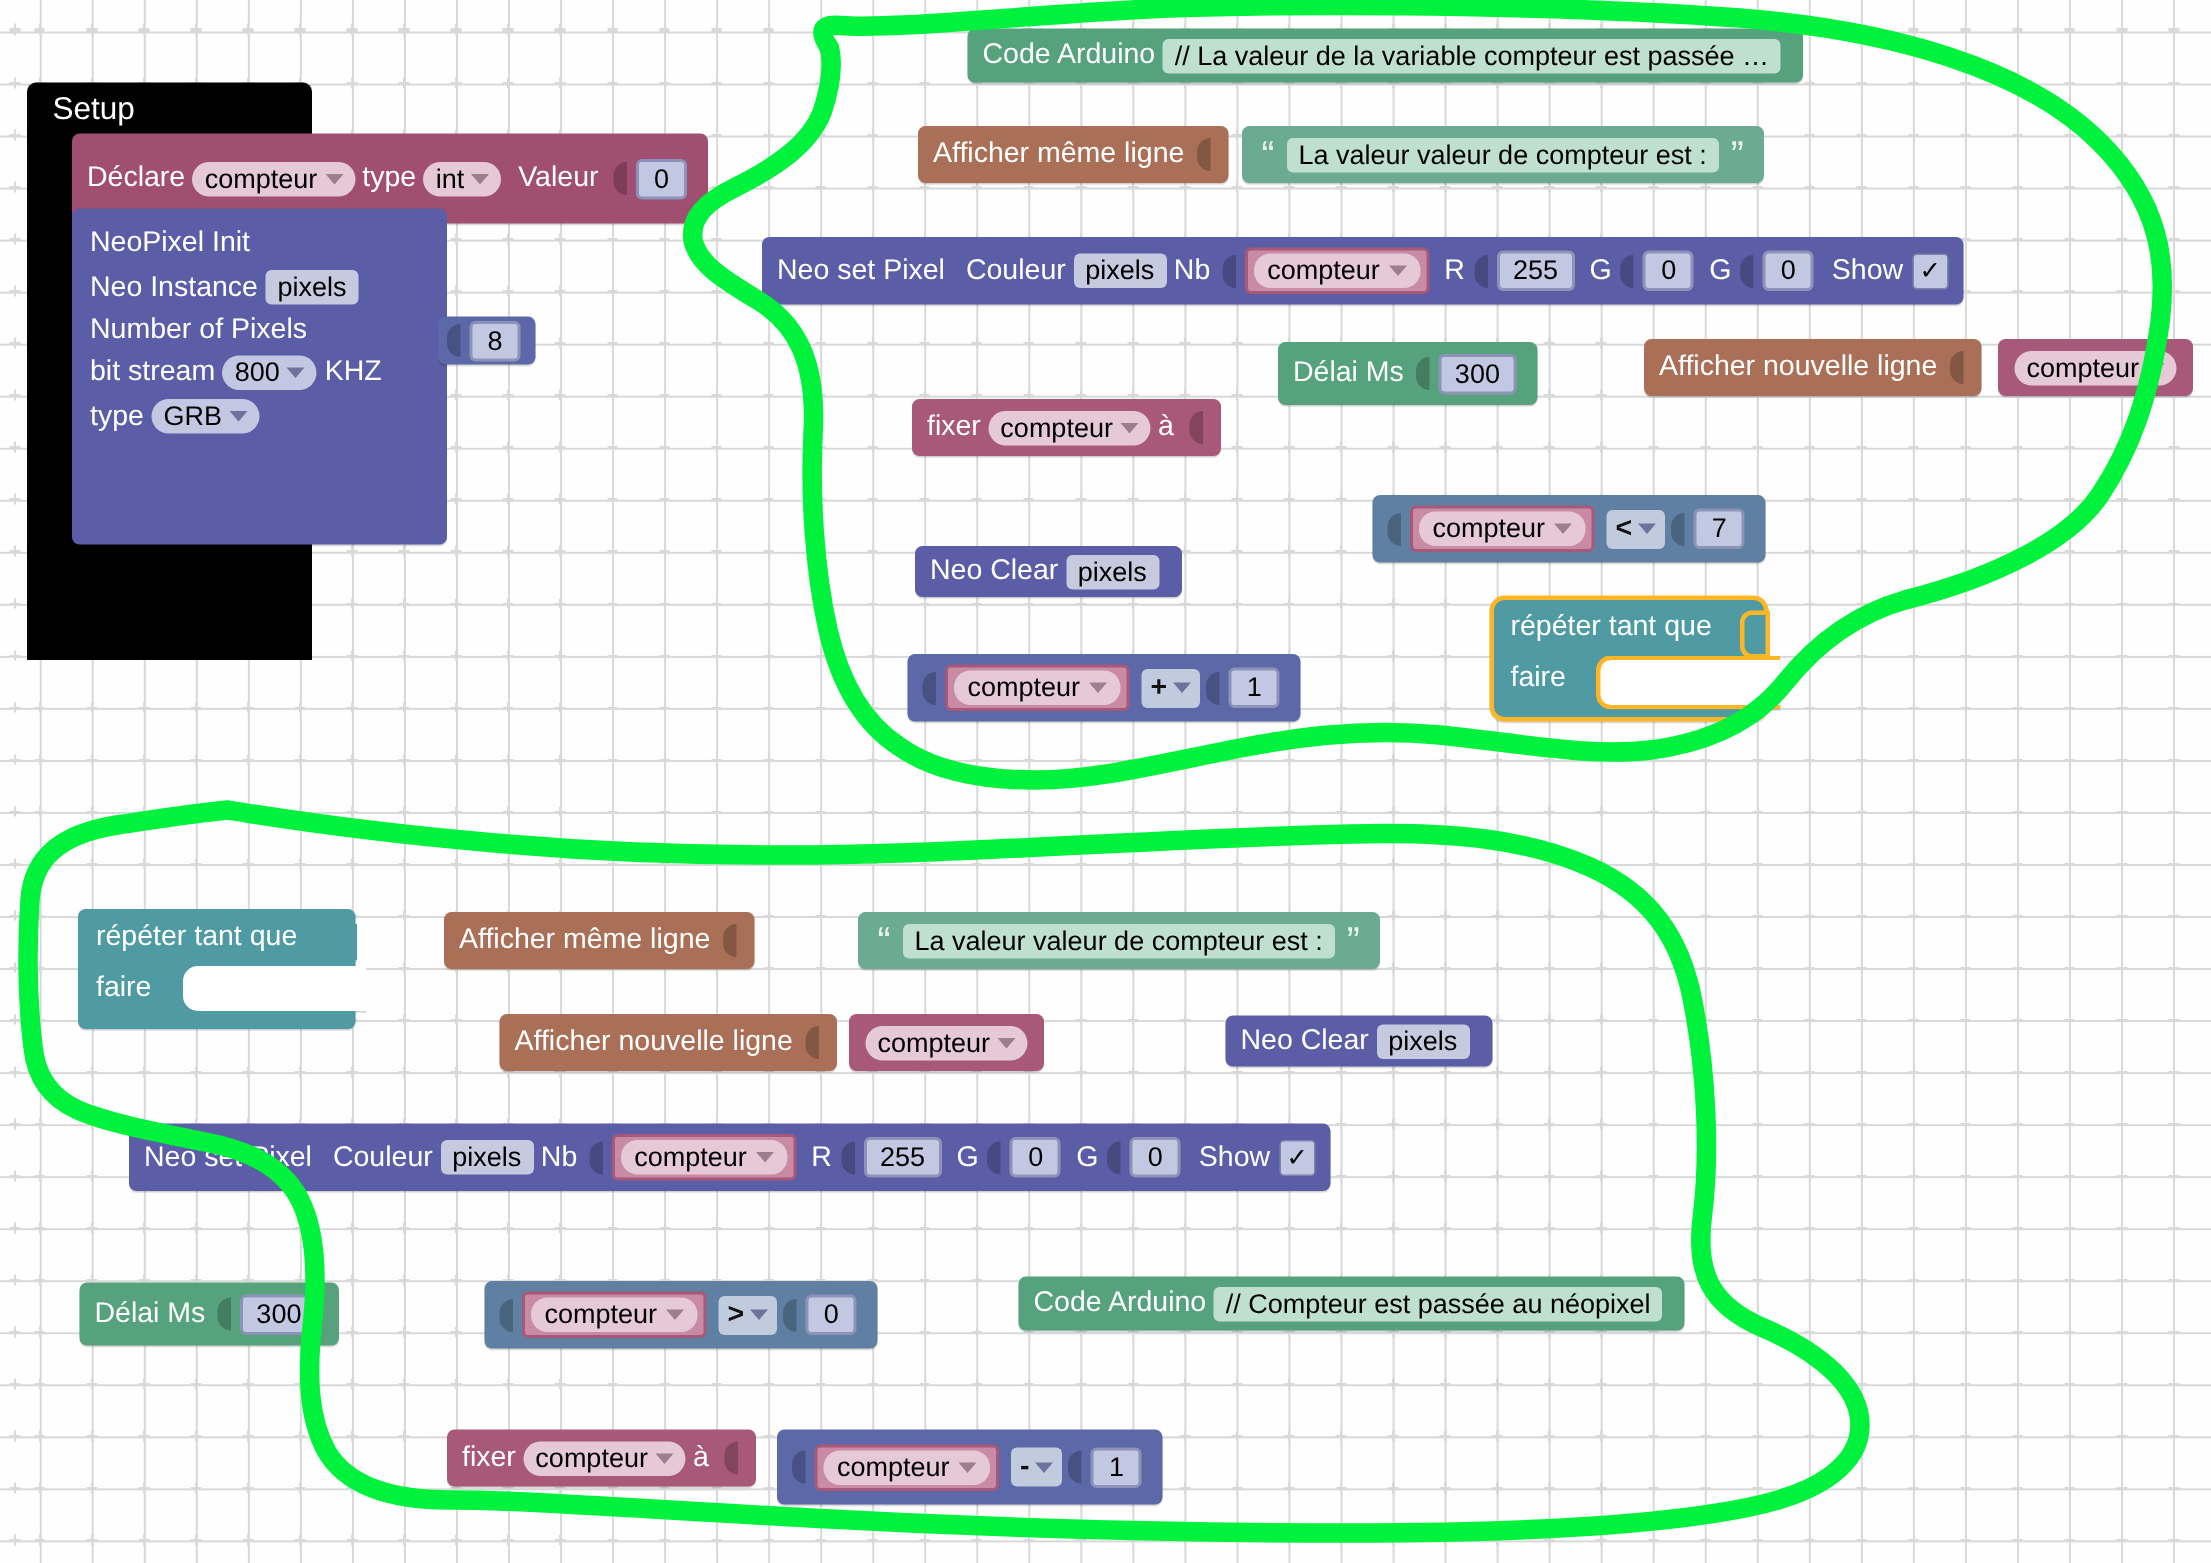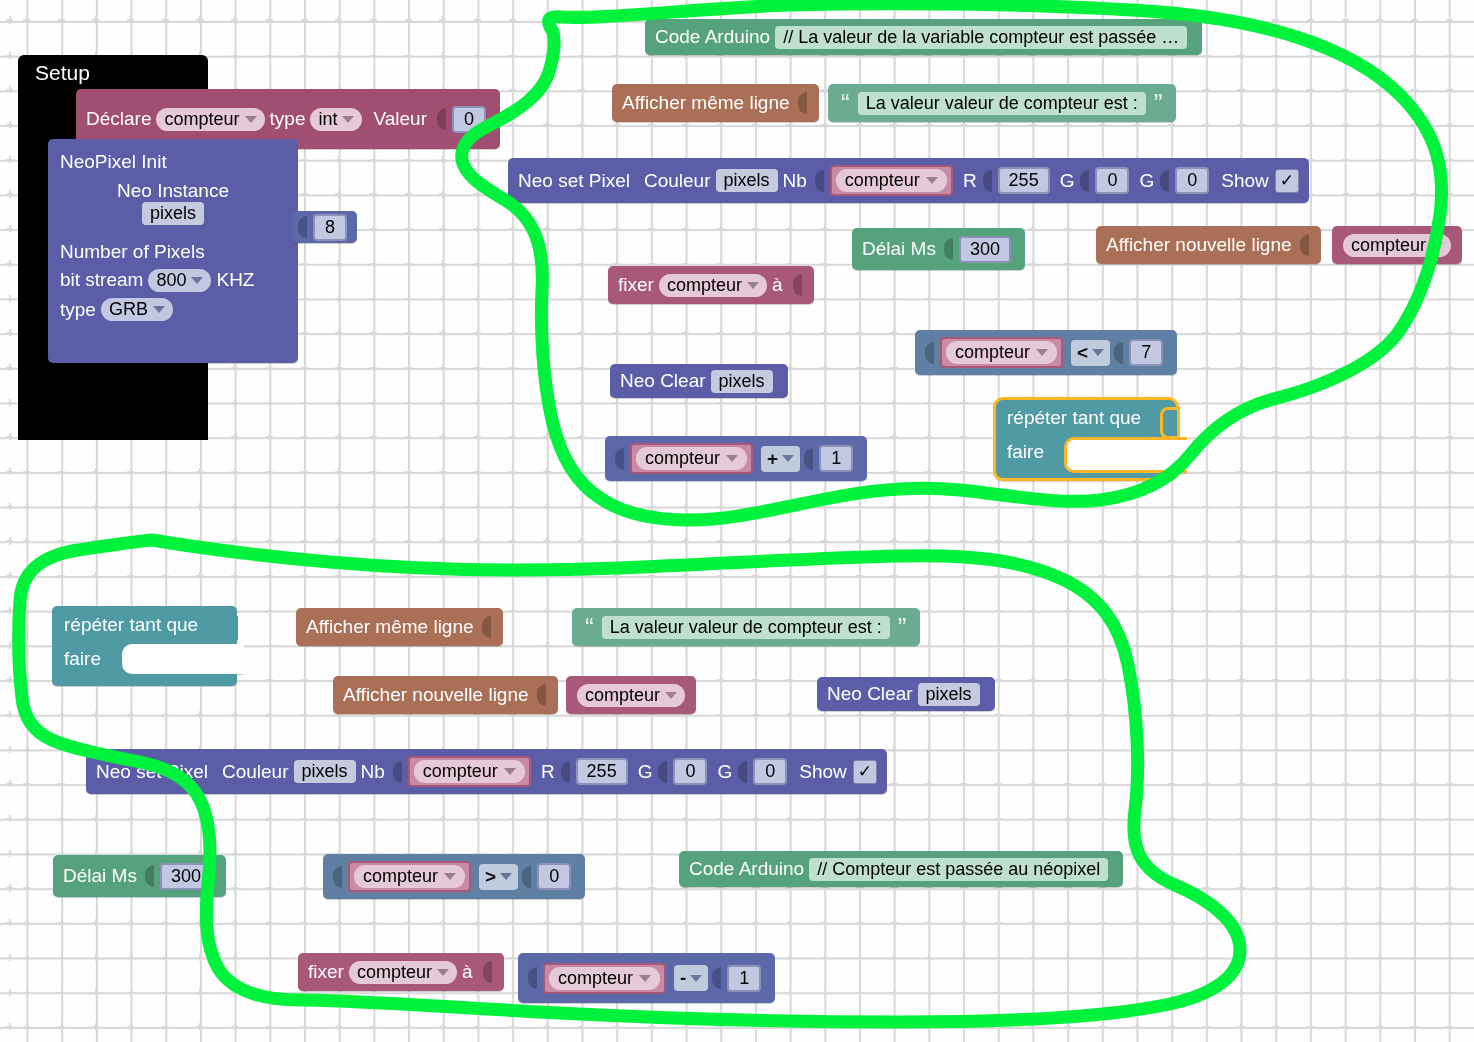--- a/index.html
+++ b/index.html
@@ -125,43 +125,43 @@
 
 <div id="canvas"></div>
 <div id="grid"></div>
 
 <div class="layer">
 
   <div class="hat" style="left:18px;top:55px;width:190px;height:385px;border-radius:6px 6px 0 0;">
     <div style="position:absolute;left:17px;top:6px;">Setup</div>
   </div>
 
-  <div class="blk c-maroon-d" style="left:48px;top:89px;height:60px;margin-left:28px;">
+  <div class="blk c-maroon-d" style="left:48px;top:89px;height:60px;">
     <span>Déclare</span>
     <span class="fld">
       <span>compteur</span>
       <i class="caret"></i>
     </span>
     <span>type</span>
     <span class="fld">
       <span>int</span>
       <i class="caret"></i>
     </span>
     <span style="margin-left:6px">Valeur</span>
     <span class="sockin" style="margin-left:10px"></span>
     <span class="fld numf">0</span>
   </div>
 
   <div class="blk c-purple" style="left:48px;top:139px;width:250px;height:224px;display:block;padding:8px 12px;">
     <div style="padding:4px 0;">NeoPixel Init</div>
-    <div style="padding:3px 0;display:flex;align-items:center;flex-direction:column;">
+    <div style="padding:3px 0;display:flex;align-items:center;">
       <span>Neo Instance</span>
       <span class="fld greyf">pixels</span>
     </div>
-    <div style="padding:3px 0;display:flex;margin-top:10px;">
+    <div style="padding:3px 0;display:flex;">
       <span>Number of Pixels</span>
     </div>
     <div style="padding:3px 0;display:flex;align-items:flex-start;">
       <span>bit stream</span>
       <span class="fld light">
         <span>800</span>
         <i class="caret lt"></i>
       </span>
       <span>KHZ</span>
     </div>

